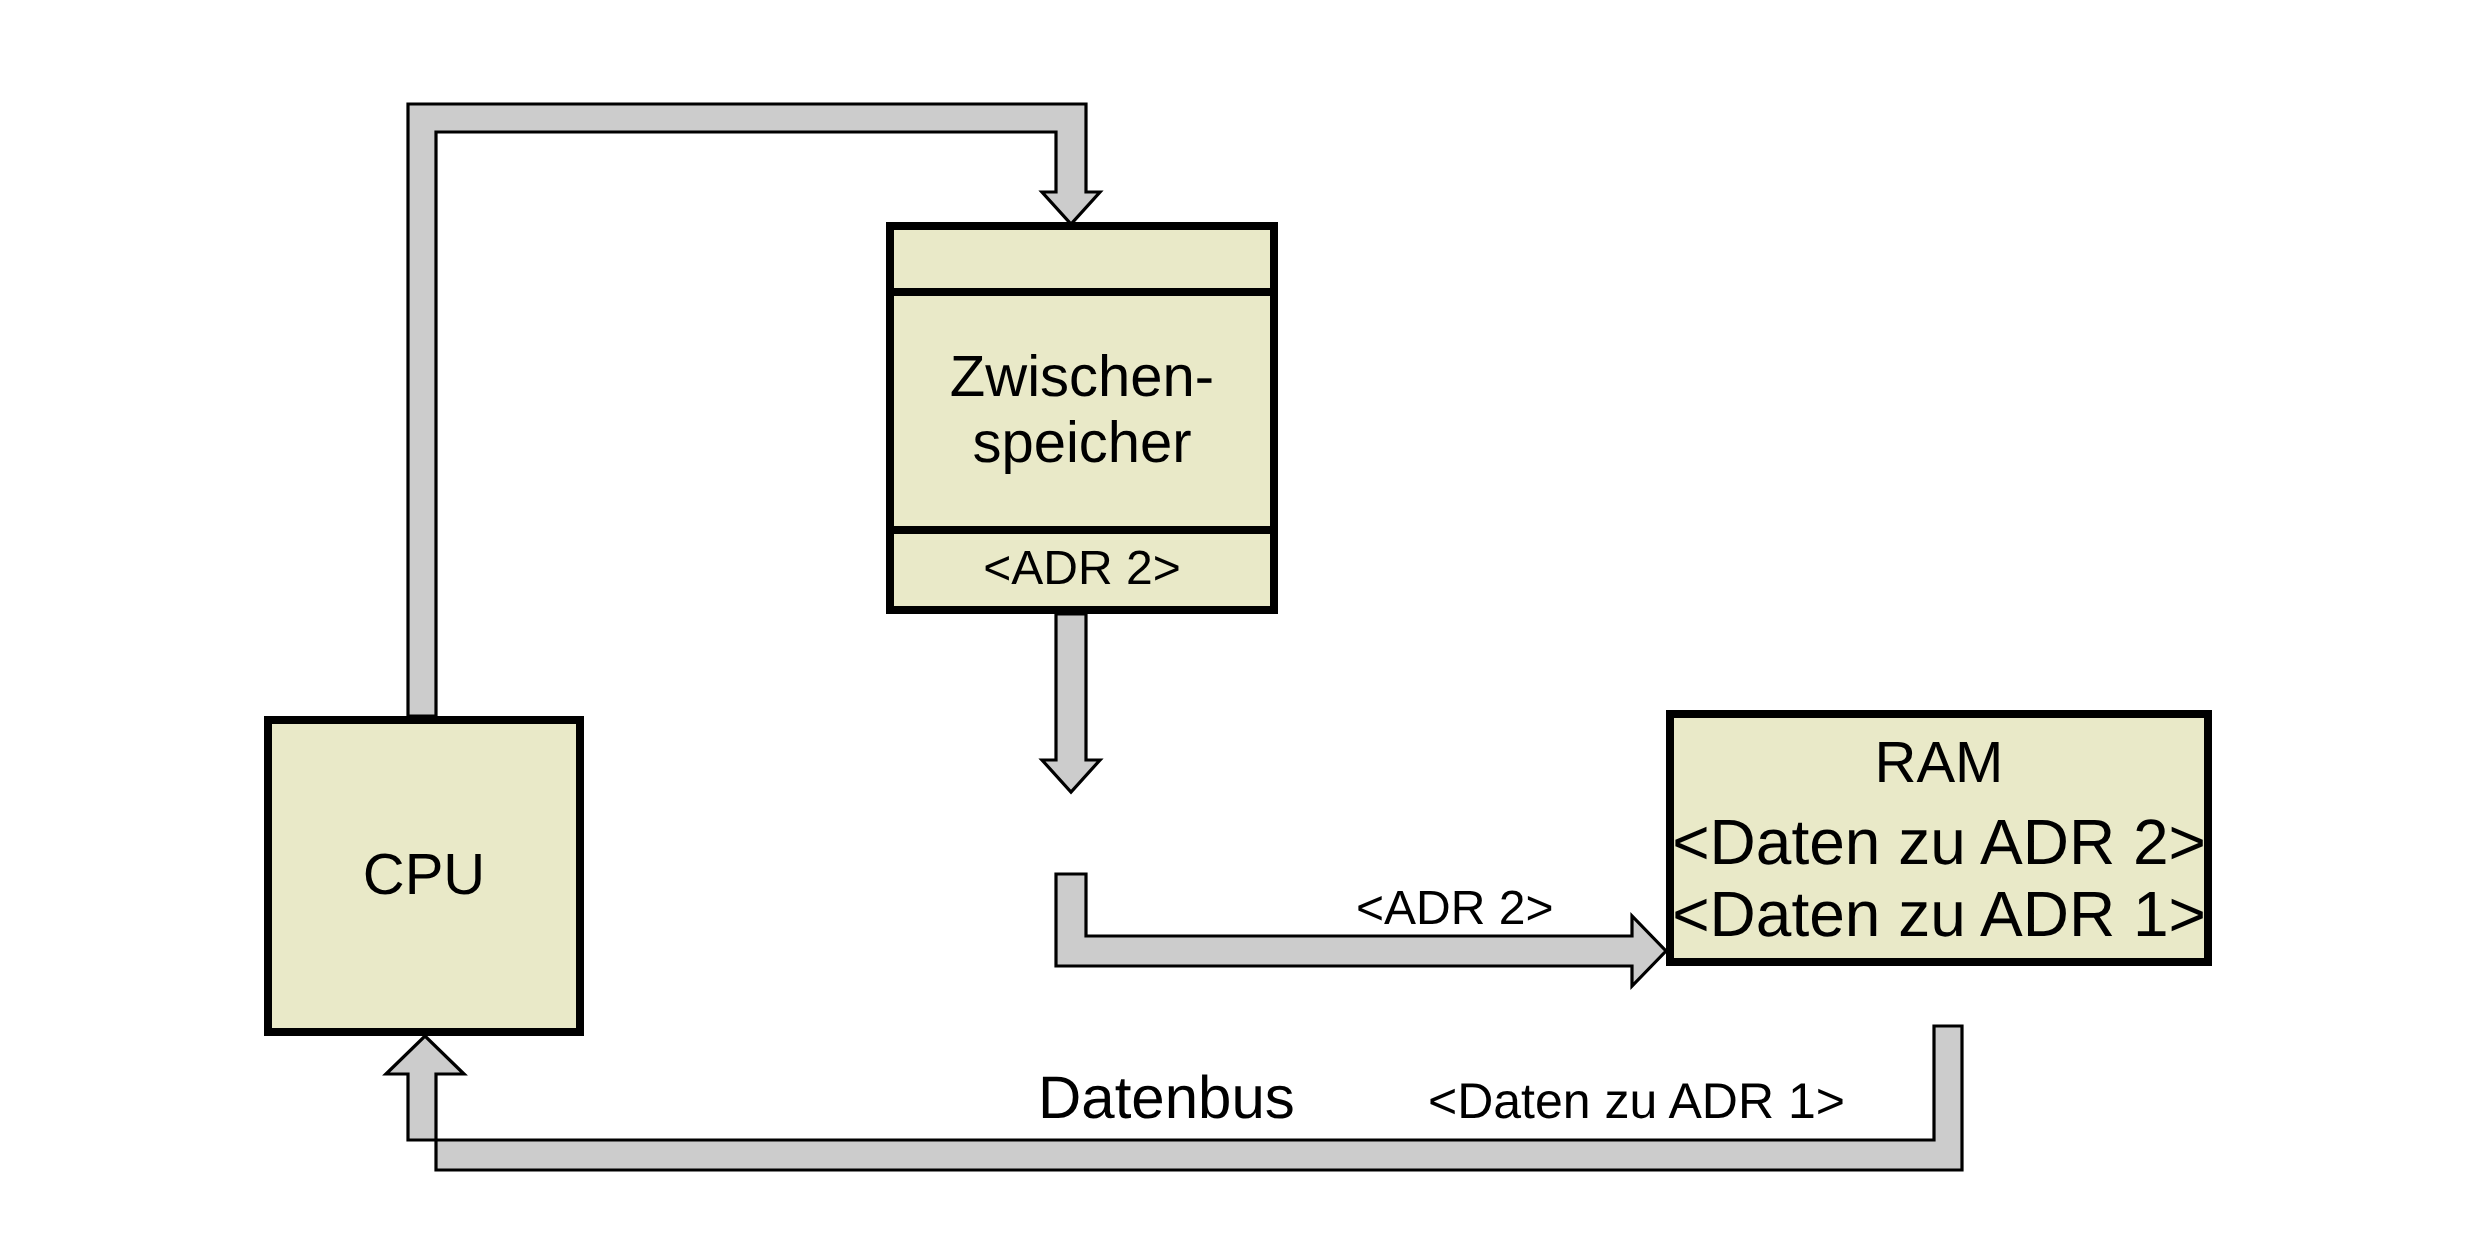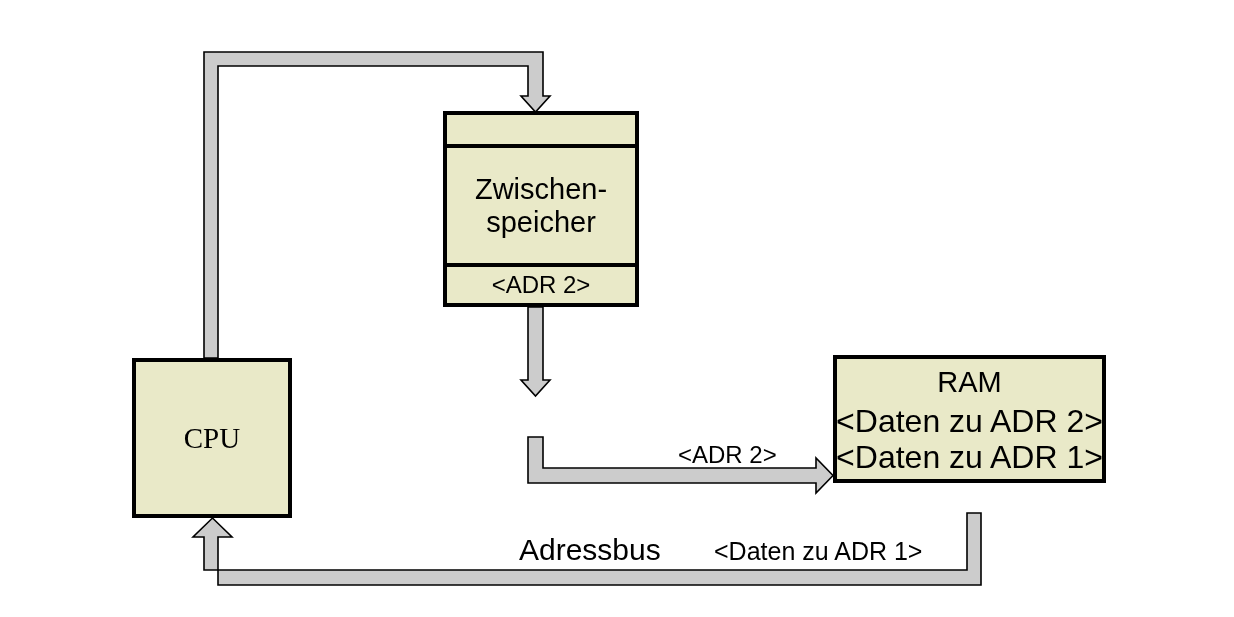--- a/index.html
+++ b/index.html
@@ -41,21 +41,21 @@
   
   #cpu-box {
     left: 132px;
     top: 358px;
     width: 160px;
     height: 160px;
     display: flex;
     align-items: center;
     justify-content: center;
   }
-  #cpu-box .node-label { font-size: 29px; font-family: Liberation Serif, serif; }
+  #cpu-box .node-label { font-size: 29px; }
 
   
   #buffer-box {
     left: 443px;
     top: 111px;
     width: 196px;
     height: 196px;
     display: flex;
     flex-direction: column;
     padding: 0;
@@ -163,16 +163,16 @@
   </div>
 
 
   <div class="node" id="ram-box">
     <div class="node-label" id="ram-title">RAM</div>
     <div class="node-label" id="ram-row-1">&lt;Daten zu ADR 2&gt;</div>
     <div class="node-label" id="ram-row-2">&lt;Daten zu ADR 1&gt;</div>
   </div>
 
   <div class="free-label" id="label-adr2-wire">&lt;ADR 2&gt;</div>
-  <div class="free-label" id="label-datenbus">Adressbus</div>
+  <div class="free-label" id="label-datenbus">Datenbus</div>
   <div class="free-label" id="label-daten-adr1">&lt;Daten zu ADR 1&gt;</div>
 
 </div>
 
 </body></html>

